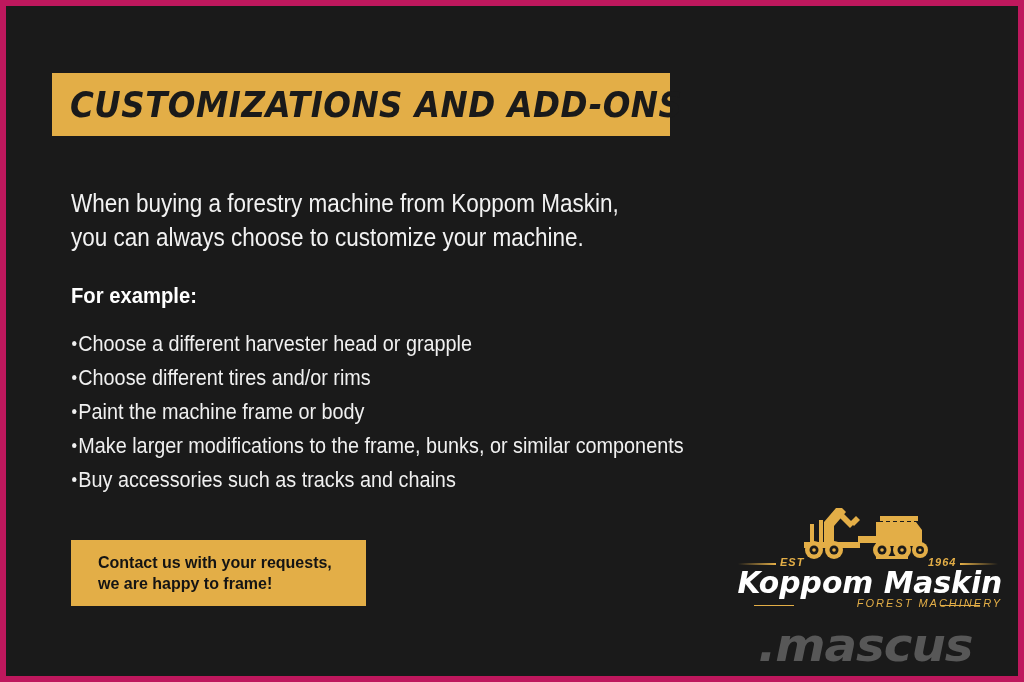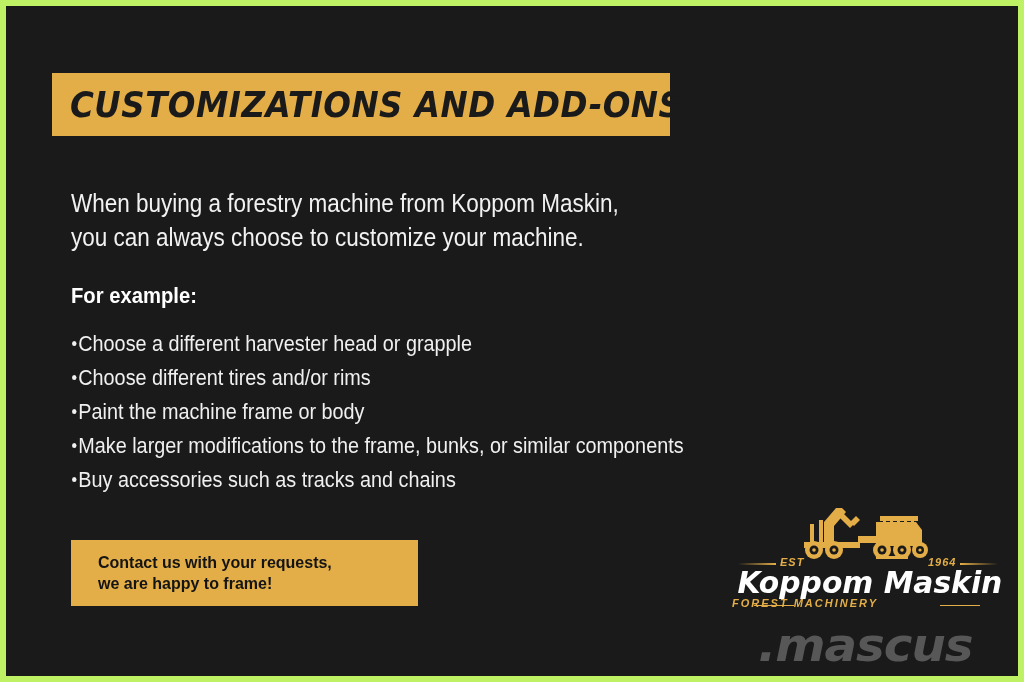--- a/index.html
+++ b/index.html
@@ -10,21 +10,21 @@
   body {
     font-family: "Liberation Sans", sans-serif;
   }
   #slide {
     position: relative;
     width: 1024px;
     height: 682px;
     background: #1a1a1a;
     overflow: hidden;
     box-sizing: border-box;
-    border: 6px solid #bef264;
+    border: 6px solid #be185d;
   }
 
   
   #title-banner {
     position: absolute;
     left: 46px;
     top: 67px;
     width: 618px;
     height: 63px;
     background: #e3ae47;
@@ -102,21 +102,21 @@
     margin-right: 2px;
     position: relative;
     top: -2px;
   }
 
   
   #contact-box {
     position: absolute;
     left: 65px;
     top: 534px;
-    width: 347px;
+    width: 295px;
     height: 66px;
     background: #e3ae47;
     box-sizing: border-box;
     padding: 12px 0 0 27px;
   }
   #contact-box .cline {
     display: block;
     color: #141414;
     font-size: 16px;
     font-weight: bold;
@@ -189,24 +189,24 @@
     left: 0;
     top: 95px;
     width: 270px;
     height: 16px;
   }
   #logo-tagline-row .tagline {
     position: absolute;
     left: 0;
     top: 0;
     width: 270px;
-    text-align: left;
+    text-align: right;
     color: #e3ae47;
     font-size: 11px;
-    font-weight: bold;
+    font-weight: normal;
     font-style: italic;
     letter-spacing: 2px;
     white-space: nowrap;
   }
   #logo-tagline-row .rule {
     position: absolute;
     top: 8px;
     height: 1px;
     background: #e3ae47;
   }

